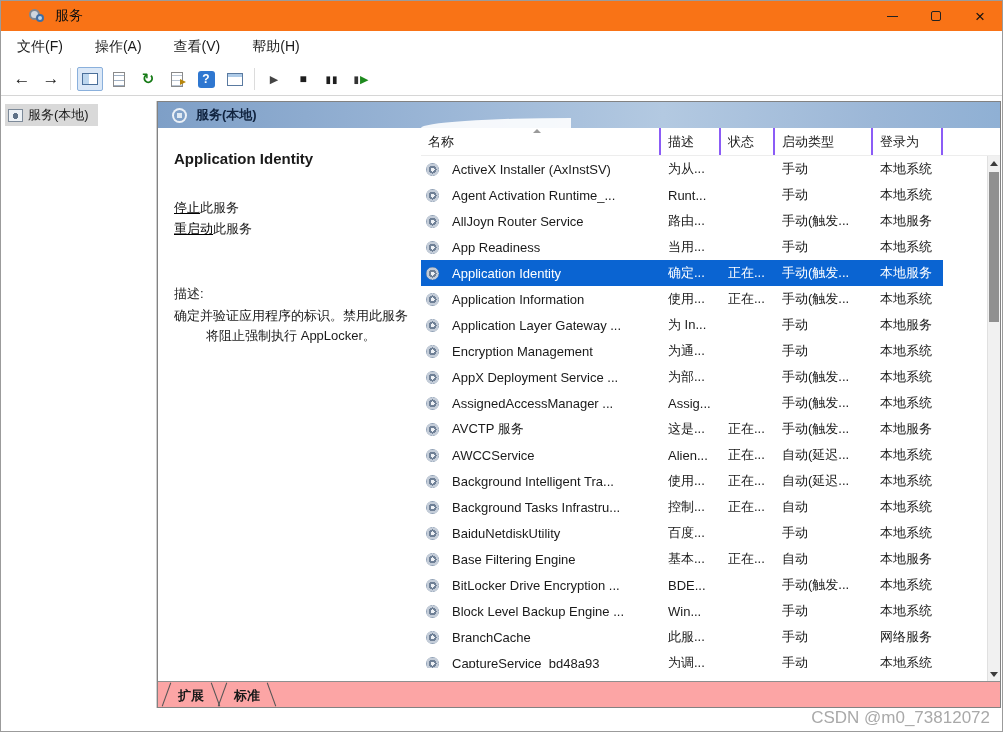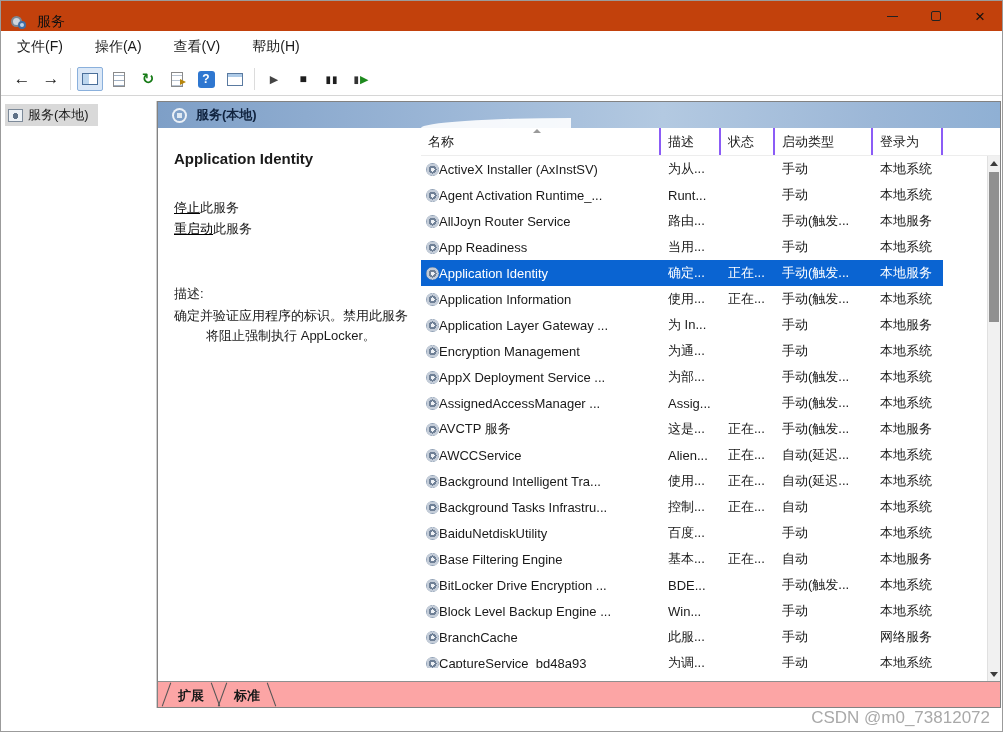--- a/index.html
+++ b/index.html
@@ -1,21 +1,21 @@
 <!DOCTYPE html>
 <html><head>
 <meta charset="utf-8">
 <style>
   * { margin:0; padding:0; box-sizing:border-box; }
   body { background:#c9c9c9; font-family:"Liberation Sans","DejaVu Sans",sans-serif; }
   .window { position:relative; width:1003px; height:732px; background:#fff;
             border:1px solid #9b9b9b; overflow:hidden; color:#1a1a1a; }
 
   
-  .titlebar { height:30px; background:#c2410c; display:flex; align-items:flex-end; padding-left:10px; gap:8px; }
+  .titlebar { height:30px; background:#f97316; display:flex; align-items:center; padding-left:28px; gap:8px; }
   .app-gear { position:relative; width:18px; height:16px; flex:none; }
   .app-gear .g1 { position:absolute; left:0; top:1px; width:11px; height:11px; border:2px solid #7d8793; border-radius:50%; background:#cfd6de; }
   .app-gear .g2 { position:absolute; left:7px; top:6px; width:8px; height:8px; border:2px solid #3f6ea5; border-radius:50%; background:#bcd3ea; }
   .title-text { font-size:14px; color:#111; }
   .win-controls { margin-left:auto; display:flex; height:100%; }
   .winbtn { width:44px; height:100%; display:flex; align-items:center; justify-content:center; }
   .min-shape { width:11px; height:1px; background:#222; }
   .max-shape { width:10px; height:10px; border:1px solid #222; border-radius:2px; }
   .close-glyph { font-size:17px; color:#111; line-height:1; }
 
@@ -77,21 +77,21 @@
   .col-headers { position:relative; display:flex; height:28px; align-items:stretch; border-bottom:1px solid #ededed; font-size:13px; }
   .hcell { display:flex; align-items:center; padding-left:7px; border-right:2px solid #8b5cf6; }
   .hc-name { width:240px; } .hc-desc { width:60px; } .hc-status { width:54px; } .hc-startup { width:98px; } .hc-logon { width:70px; }
   .sort-caret { position:absolute; top:1px; left:112px; width:0; height:0;
                 border-left:4px solid transparent; border-right:4px solid transparent; border-bottom:4px solid #9a9a9a; }
 
   .list-rows { height:512px; overflow:hidden; }
   .srow { display:flex; align-items:center; height:26px; width:522px; font-size:13px; }
   .srow.selected { background:#0a64d2; color:#fff; }
   .cell { white-space:nowrap; overflow:hidden; }
-  .c-name { width:240px; display:flex; align-items:center; gap:0; padding-left:5px; }
+  .c-name { width:240px; display:flex; align-items:center; gap:13px; padding-left:5px; }
   .c-desc { width:60px; padding-left:7px; }
   .c-status { width:54px; padding-left:7px; }
   .c-startup { width:98px; padding-left:7px; }
   .c-logon { width:70px; padding-left:7px; }
   .gear-mini { flex:none; width:13px; height:13px; border-radius:50%;
                background:radial-gradient(circle at 50% 50%, #eef1f5 0 2px, #6f8096 2px 4px, #c3ccd8 4px 6px, #8fa0b5 6px); }
 
   
   .scrollbar { position:absolute; right:0; top:28px; bottom:0; width:13px; background:#f1f1f1; border-left:1px solid #e0e0e0; }
   .sb-arrow { position:absolute; left:0; width:100%; height:14px; display:flex; align-items:center; justify-content:center; }

